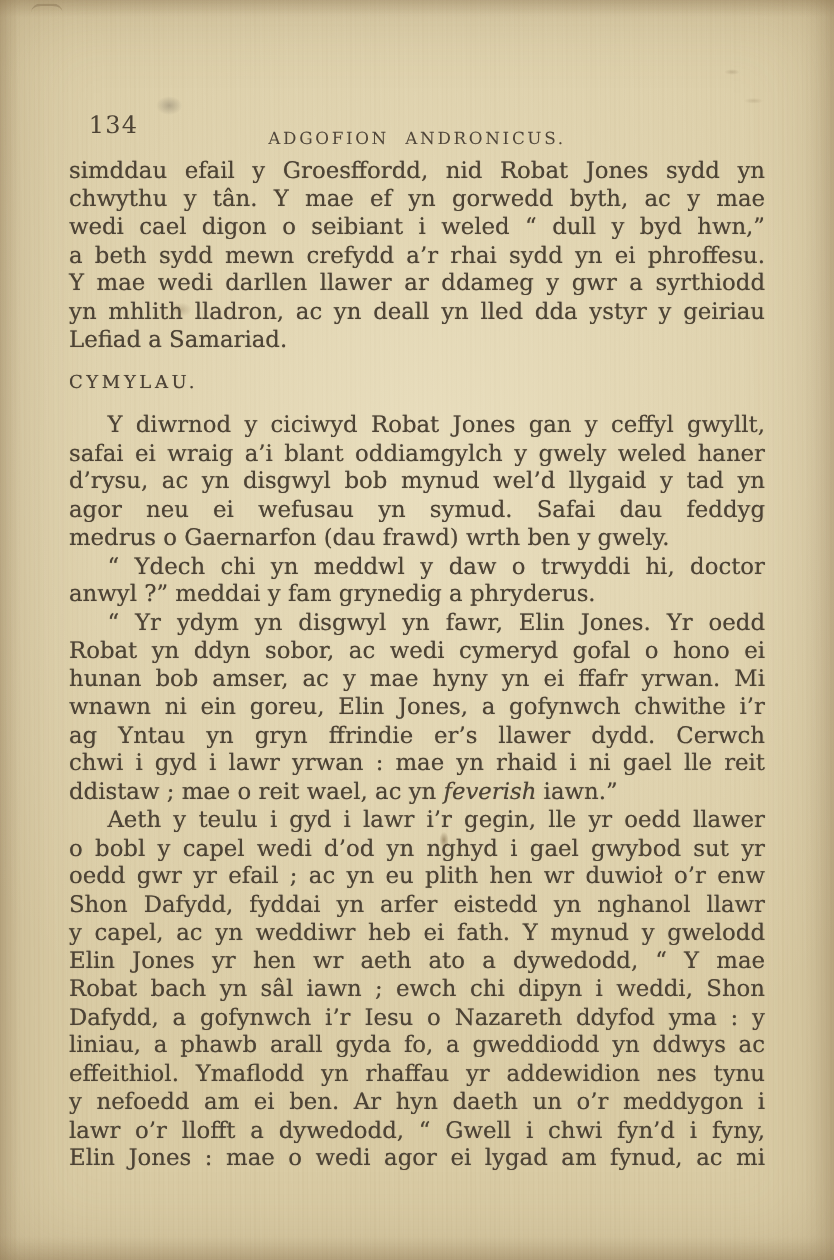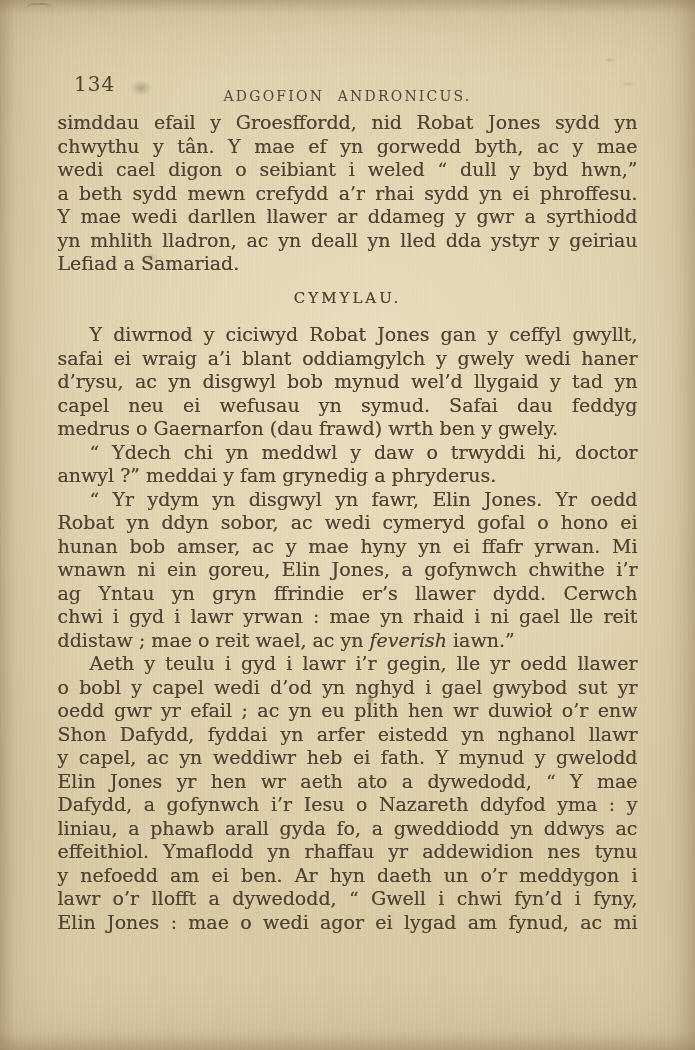--- a/index.html
+++ b/index.html
@@ -39,21 +39,21 @@
     left: 142px; top: 252px; width: 18px; height: 12px;
     background: radial-gradient(ellipse at center, rgba(130,110,78,0.30), rgba(130,110,78,0) 70%);
     border-radius: 50%;
   }
   .stain-topright {
     left: 592px; top: 48px; width: 60px; height: 60px;
     background:
       radial-gradient(ellipse 8px 3px at 30% 20%, rgba(120,100,70,0.25), rgba(0,0,0,0) 80%),
       radial-gradient(ellipse 10px 3px at 60% 60%, rgba(120,100,70,0.20), rgba(0,0,0,0) 80%);
   }
-  .header { position: relative; height: 26px; margin-top: 72px; }
+  .header { position: relative; height: 26px; margin-top: 92px; }
   .page-number {
     position: absolute; left: 74px; top: 0;
     font-size: 20px; letter-spacing: 1px;
   }
   .running-title {
     position: absolute; left: 0; right: 0; top: 16px;
     text-align: center;
     font-size: 14px; letter-spacing: 2.2px; word-spacing: 7px;
     color: #50463a;
   }
@@ -62,21 +62,20 @@
     margin: 13px auto 0 auto;
     font-size: 19px;
     line-height: 23.5px;
     text-shadow: 0 0 0.6px rgba(77,67,53,0.65);
   }
   .paragraph { margin: 0; }
   .line { text-align: justify; text-align-last: justify; }
   .line.indent { text-indent: 32px; }
   .line.para-end { text-align-last: auto; }
   .section-heading {
-    text-align: center;
     font-size: 15px;
     letter-spacing: 3px;
     margin: 11px 0 13px 0;
     color: #4c4236;
   }
 </style>
 </head>
 <body>
 
 <div class="page">
@@ -97,23 +96,23 @@
         <div class="line">chwythu y tân.  Y mae ef yn gorwedd byth, ac y mae</div>
         <div class="line">wedi cael digon o seibiant i weled “ dull y byd hwn,”</div>
         <div class="line">a beth sydd mewn crefydd a’r rhai sydd yn ei phroffesu.</div>
         <div class="line">Y mae wedi darllen llawer ar ddameg y gwr a syrthiodd</div>
         <div class="line">yn mhlith lladron, ac yn deall yn lled dda ystyr y geiriau</div>
         <div class="line para-end">Lefiad a Samariad.</div>
       </div>
       <div class="section-heading">CYMYLAU.</div>
       <div class="paragraph">
         <div class="line indent">Y diwrnod y ciciwyd Robat Jones gan y ceffyl gwyllt,</div>
-        <div class="line">safai ei wraig a’i blant oddiamgylch y gwely wedi haner</div>
+        <div class="line">safai ei wraig a’i blant oddiamgylch y gwely weled haner</div>
         <div class="line">d’rysu, ac yn disgwyl bob mynud wel’d llygaid y tad yn</div>
-        <div class="line">capel neu ei wefusau yn symud.  Safai dau feddyg</div>
+        <div class="line">agor neu ei wefusau yn symud.  Safai dau feddyg</div>
         <div class="line para-end">medrus o Gaernarfon (dau frawd) wrth ben y gwely.</div>
       </div>
       <div class="paragraph">
         <div class="line indent">“ Ydech chi yn meddwl y daw o trwyddi hi, doctor</div>
         <div class="line para-end">anwyl ?” meddai y fam grynedig a phryderus.</div>
       </div>
       <div class="paragraph">
         <div class="line indent">“ Yr ydym yn disgwyl yn fawr, Elin Jones.  Yr oedd</div>
         <div class="line">Robat yn ddyn sobor, ac wedi cymeryd gofal o hono ei</div>
         <div class="line">hunan bob amser, ac y mae hyny yn ei ffafr yrwan.  Mi</div>
@@ -122,20 +121,21 @@
         <div class="line">chwi i gyd i lawr yrwan : mae yn rhaid i ni gael lle reit</div>
         <div class="line para-end">ddistaw ; mae o reit wael, ac yn <i>feverish</i> iawn.”</div>
       </div>
       <div class="paragraph">
         <div class="line indent">Aeth y teulu i gyd i lawr i’r gegin, lle yr oedd llawer</div>
         <div class="line">o bobl y capel wedi d’od yn nghyd i gael gwybod sut yr</div>
         <div class="line">oedd gwr yr efail ; ac yn eu plith hen wr duwioł o’r enw</div>
         <div class="line">Shon Dafydd, fyddai yn arfer eistedd yn nghanol llawr</div>
         <div class="line">y capel, ac yn weddiwr heb ei fath.  Y mynud y gwelodd</div>
         <div class="line">Elin Jones yr hen wr aeth ato a dywedodd, “ Y mae</div>
+        <div class="line">Robat bach yn sâl iawn ; ewch chi dipyn i weddi, Shon</div>
         <div class="line">Dafydd, a gofynwch i’r Iesu o Nazareth ddyfod yma : y</div>
         <div class="line">liniau, a phawb arall gyda fo, a gweddiodd yn ddwys ac</div>
         <div class="line">effeithiol.  Ymaflodd yn rhaffau yr addewidion nes tynu</div>
         <div class="line">y nefoedd am ei ben.  Ar hyn daeth un o’r meddygon i</div>
         <div class="line">lawr o’r llofft a dywedodd, “ Gwell i chwi fyn’d i fyny,</div>
         <div class="line">Elin Jones : mae o wedi agor ei lygad am fynud, ac mi</div>
       </div>
     </div>
 </div>
 

